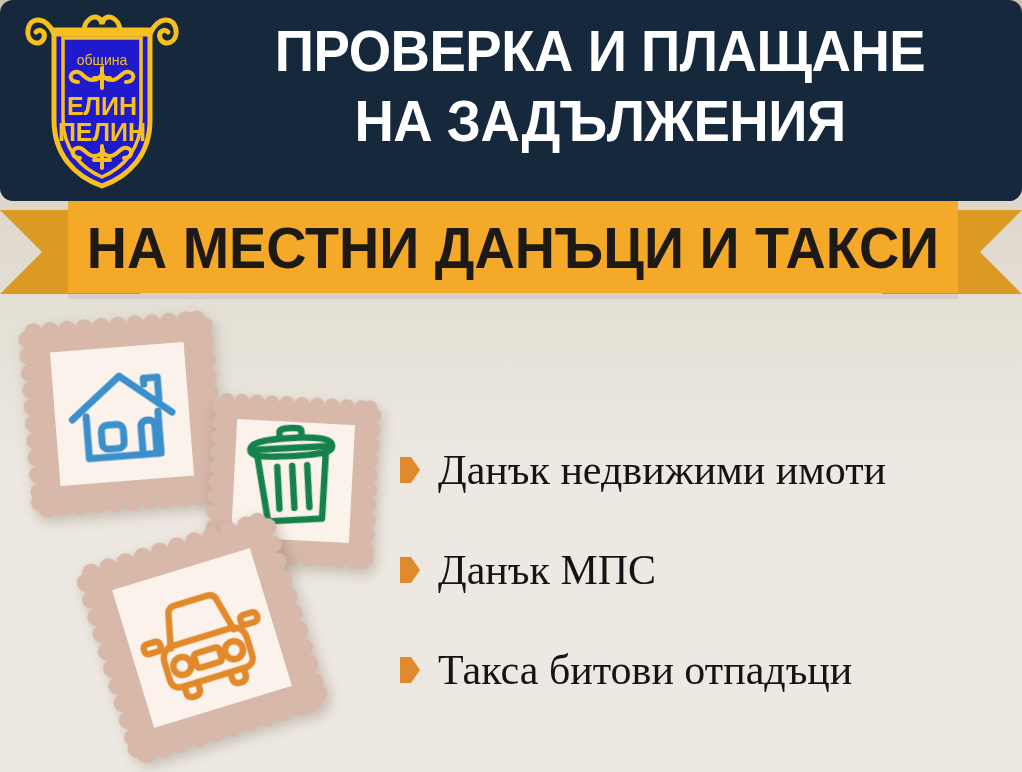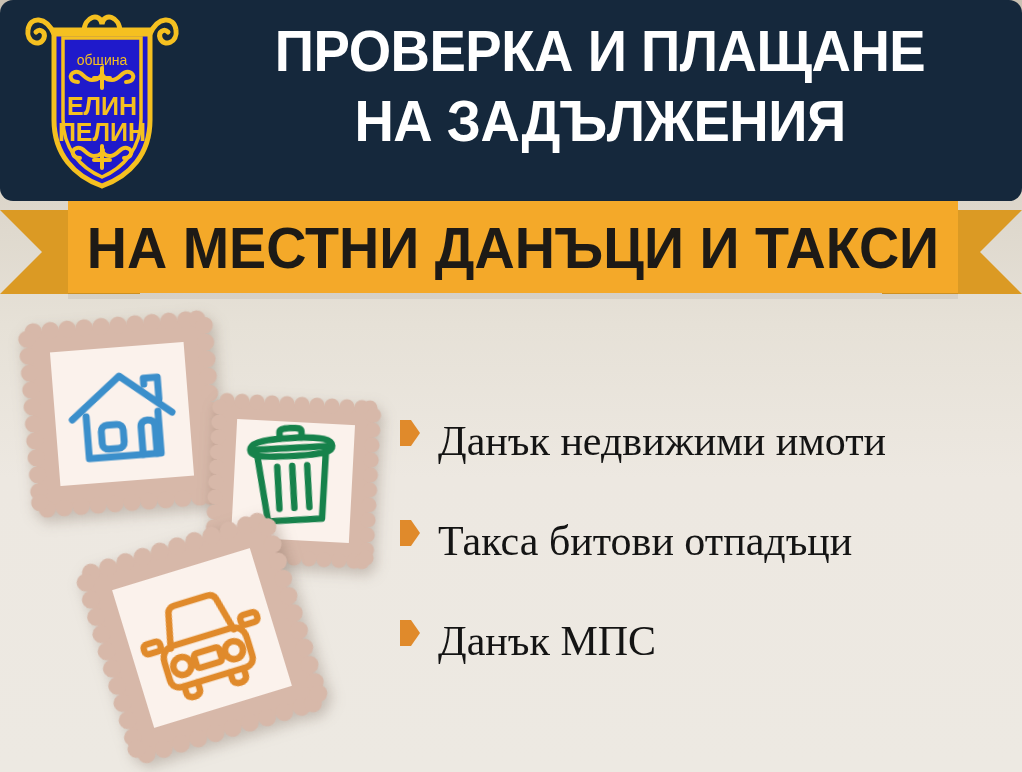--- a/index.html
+++ b/index.html
@@ -62,21 +62,21 @@
 
   
   .stamp{position:absolute;filter:drop-shadow(3px 6px 7px rgba(90,70,55,.28));}
 
   #stamp-house{left:24px;top:316px;width:196px;height:196px;transform:rotate(-4.5deg);}
   #stamp-trash{left:208px;top:396px;width:170px;height:170px;transform:rotate(3deg);}
   #stamp-car{left:97px;top:533px;width:210px;height:210px;transform:rotate(-17deg);}
 
   
   .bullets{position:absolute;left:400px;top:420px;width:610px;}
-  .bullet-row{display:flex;height:100px;}
+  .bullet-row{display:flex;align-items:center;height:100px;}
   .bullet-mark{
     width:20px;height:26px;flex:0 0 20px;margin-right:18px;
     background:#E08A2B;
     clip-path:polygon(0 0,11px 0,20px 13px,11px 26px,0 26px);
   }
   .bullet-text{
     font-family:"Liberation Serif", serif;
     font-size:42px;color:#141414;white-space:nowrap;line-height:1;
   }
 </style>
@@ -330,23 +330,23 @@
 
   <div class="bullets">
 
     <div class="bullet-row">
       <span class="bullet-mark"></span>
       <span class="bullet-text">Данък недвижими имоти</span>
     </div>
 
     <div class="bullet-row">
       <span class="bullet-mark"></span>
-      <span class="bullet-text">Такса битови отпадъци</span>
+      <span class="bullet-text">Данък МПС</span>
     </div>
 
     <div class="bullet-row">
       <span class="bullet-mark"></span>
-      <span class="bullet-text">Данък МПС</span>
+      <span class="bullet-text">Такса битови отпадъци</span>
     </div>
 
   </div>
 
 </div>
 
 </body></html>

